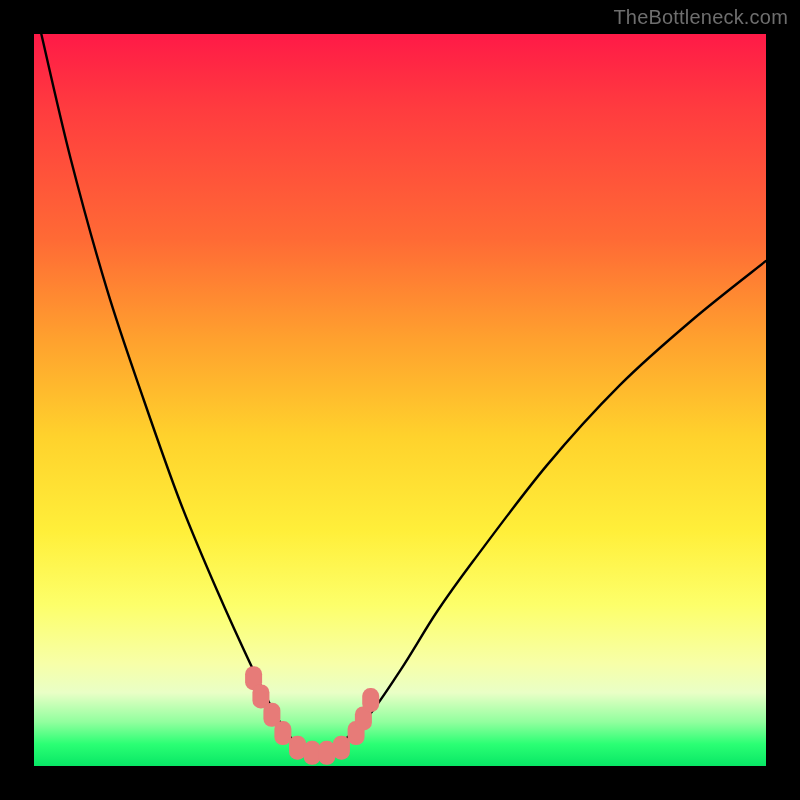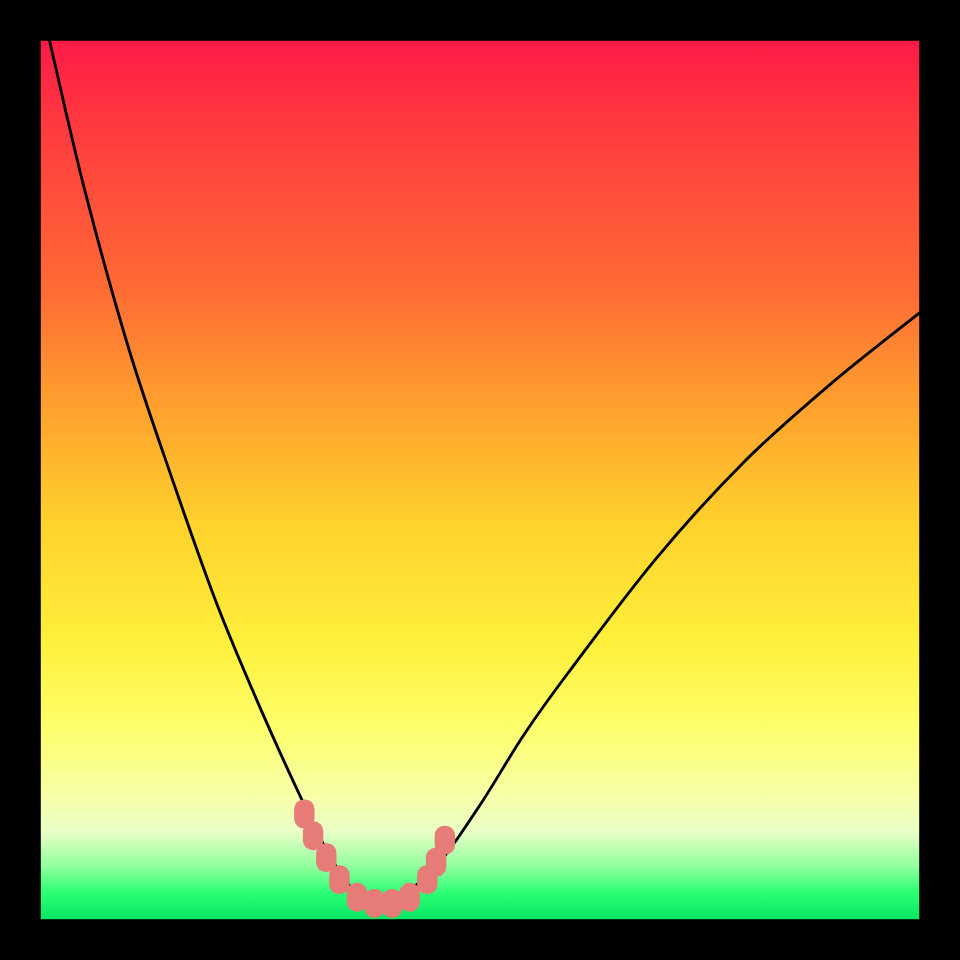--- a/index.html
+++ b/index.html
@@ -56,20 +56,21 @@
     font-size: 20px;
     letter-spacing: 0.2px;
     user-select: none;
   }
 </style>
 </head>
 <body>
 
 <div class="stage">
 
+  <div class="watermark">TheBottleneck.com</div>
 
   <div class="plot-area">
     <svg class="curve" viewBox="0 0 732 732" preserveAspectRatio="none">
       <path id="curve-path" fill="none" stroke="#000000" stroke-width="2.4" stroke-linecap="round" stroke-linejoin="round" d="M 7.32 0.00 C 12.20 20.74, 25.62 81.74, 36.60 124.44 C 47.58 167.14, 61.00 215.94, 73.20 256.20 C 85.40 296.46, 97.60 330.62, 109.80 366.00 C 122.00 401.38, 134.20 436.76, 146.40 468.48 C 158.60 500.20, 170.80 528.26, 183.00 556.32 C 195.20 584.38, 209.84 616.10, 219.60 636.84 C 229.36 657.58, 235.46 669.78, 241.56 680.76 C 247.66 691.74, 251.32 696.62, 256.20 702.72 C 261.08 708.82, 264.74 714.92, 270.84 717.36 C 276.94 719.80, 283.04 722.24, 292.80 717.36 C 302.56 712.48, 317.20 701.50, 329.40 688.08 C 341.60 674.66, 353.80 655.14, 366.00 636.84 C 378.20 618.54, 390.40 596.58, 402.60 578.28 C 414.80 559.98, 420.90 551.44, 439.20 527.04 C 457.50 502.64, 488.00 461.16, 512.40 431.88 C 536.80 402.60, 561.20 375.76, 585.60 351.36 C 610.00 326.96, 634.40 306.22, 658.80 285.48 C 683.20 264.74, 719.80 236.68, 732.00 226.92"></path>
       <g id="marker-group">
           <rect x="211.10" y="632.16" width="17" height="24" rx="8" ry="8" fill="#e77b78"></rect>
           <rect x="218.42" y="650.46" width="17" height="24" rx="8" ry="8" fill="#e77b78"></rect>
           <rect x="229.40" y="668.76" width="17" height="24" rx="8" ry="8" fill="#e77b78"></rect>
           <rect x="240.38" y="687.06" width="17" height="24" rx="8" ry="8" fill="#e77b78"></rect>
           <rect x="255.02" y="701.70" width="17" height="24" rx="8" ry="8" fill="#e77b78"></rect>

